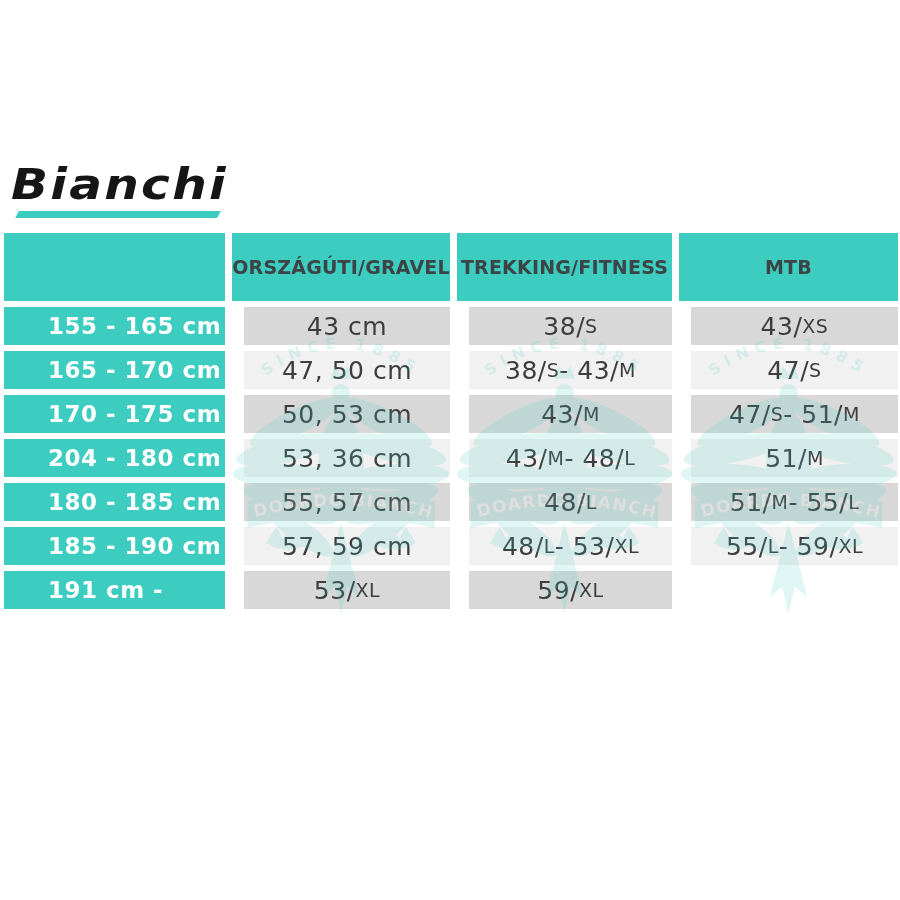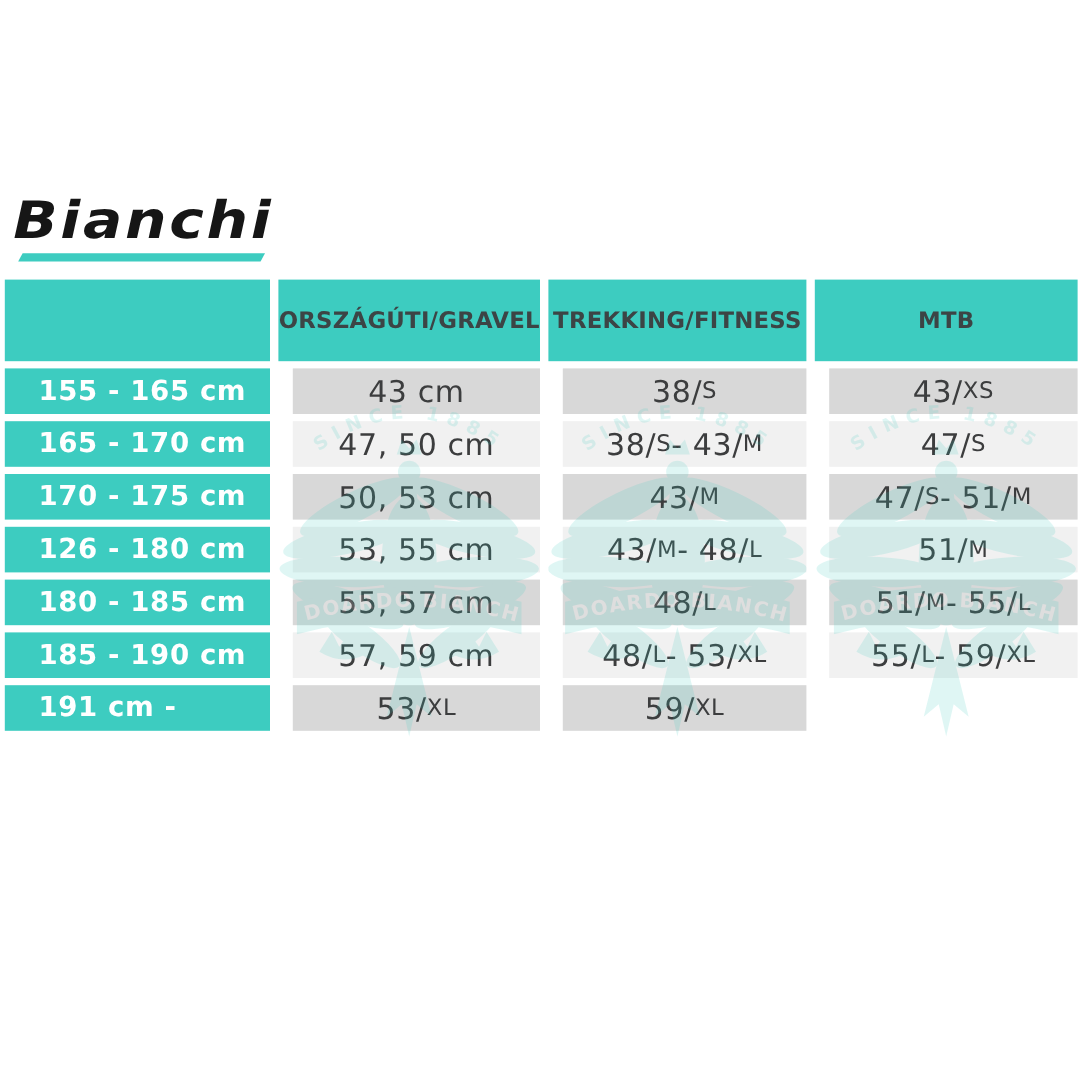--- a/index.html
+++ b/index.html
@@ -53,21 +53,21 @@
     font-weight:700;
     font-size:19px;
     letter-spacing:0.2px;
   }
   .height-cell{
     background:var(--teal);
     color:var(--white);
     font-weight:700;
     font-size:23px;
     justify-content:flex-start;
-    padding-left:28px;
+    padding-left:44px;
     letter-spacing:0.5px;
   }
   .data{
     color:var(--text-dark);
     font-weight:500;
     font-size:25px;
     letter-spacing:0.5px;
     margin-left:12px;
   }
   .row-dark{background:var(--row-dark);}
@@ -110,22 +110,22 @@
     <div class="cell height-cell">165 - 170 cm</div>
     <div class="cell data row-light">47, 50 cm</div>
     <div class="cell data fmt-sizes row-light">38/<span class="sz">S</span> - 43/<span class="sz">M</span></div>
     <div class="cell data fmt-sizes row-light">47/<span class="sz">S</span></div>
 
     <div class="cell height-cell">170 - 175 cm</div>
     <div class="cell data row-dark">50, 53 cm</div>
     <div class="cell data fmt-sizes row-dark">43/<span class="sz">M</span></div>
     <div class="cell data fmt-sizes row-dark">47/<span class="sz">S</span> - 51/<span class="sz">M</span></div>
 
-    <div class="cell height-cell">126 - 180 cm</div>
-    <div class="cell data row-light">53, 55 cm</div>
+    <div class="cell height-cell">204 - 180 cm</div>
+    <div class="cell data row-light">53, 36 cm</div>
     <div class="cell data fmt-sizes row-light">43/<span class="sz">M</span> - 48/<span class="sz">L</span></div>
     <div class="cell data fmt-sizes row-light">51/<span class="sz">M</span></div>
 
     <div class="cell height-cell">180 - 185 cm</div>
     <div class="cell data row-dark">55, 57 cm</div>
     <div class="cell data fmt-sizes row-dark">48/<span class="sz">L</span></div>
     <div class="cell data fmt-sizes row-dark">51/<span class="sz">M</span> - 55/<span class="sz">L</span></div>
 
     <div class="cell height-cell">185 - 190 cm</div>
     <div class="cell data row-light">57, 59 cm</div>

